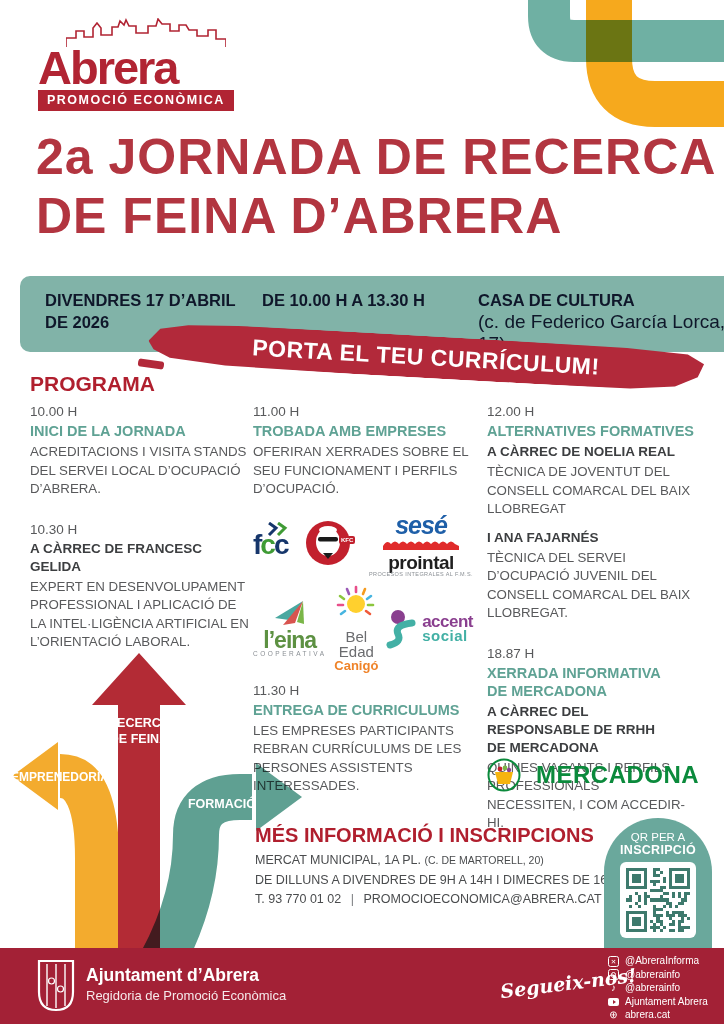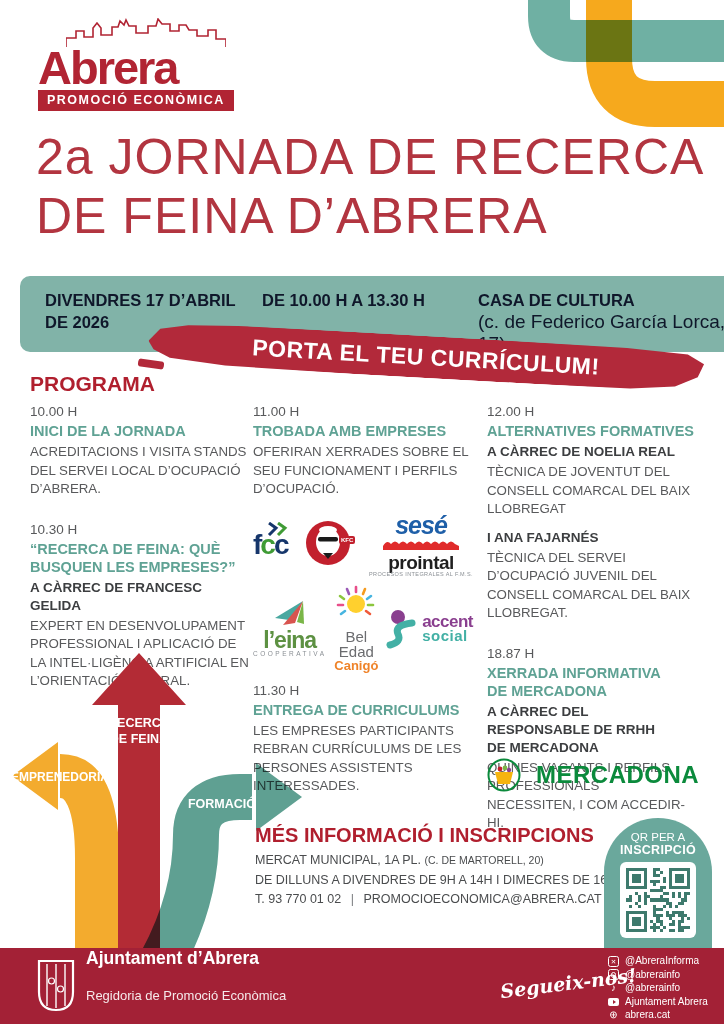--- a/index.html
+++ b/index.html
@@ -6,21 +6,21 @@
   #page{position:relative;width:724px;height:1024px;background:#fff;overflow:hidden;
         font-family:"Liberation Sans",sans-serif;margin:0 auto;}
   
   #logo{position:absolute;left:38px;top:18px;width:212px;}
   #logo .skyline{display:block;margin-left:28px;}
   #logo .wordmark{font-size:47px;font-weight:800;color:#b12433;letter-spacing:-2px;line-height:40px;}
   #logo .tagline{display:inline-block;background:#b12433;color:#fff;font-weight:700;
         font-size:12.5px;letter-spacing:1.5px;padding:3px 9px 4px;margin-top:2px;}
   #deco-top{position:absolute;right:0;top:0;}
   #deco-top path{mix-blend-mode:multiply;}
-  #title{position:absolute;left:36px;top:128px;color:#b23540;font-weight:400;
+  #title{position:absolute;left:36px;top:128px;color:#b23540;font-weight:700;
         font-size:50px;line-height:59px;letter-spacing:1px;}
   
   #banner{position:absolute;left:20px;top:276px;width:724px;height:76px;background:#81b3a8;border-radius:10px;color:#0f172a;}
   #banner .b-col{position:absolute;top:13px;font-weight:700;font-size:16.5px;line-height:22px;}
   #banner .b1{left:25px;} #banner .b2{left:242px;} #banner .b3{left:458px;}
   #banner .addr{font-weight:400;font-size:19px;}
   
   #ribbon{position:absolute;left:148px;top:336px;width:556px;height:42px;background:#b2293a;
         transform:rotate(3.2deg);display:flex;align-items:center;justify-content:center;
         clip-path:polygon(0% 48%,2% 18%,7% 6%,16% 1%,32% 0%,62% 0%,86% 2%,97% 9%,100% 30%,99% 62%,95% 87%,87% 98%,68% 100%,38% 100%,14% 97%,4% 86%,1% 68%);}
@@ -67,21 +67,21 @@
   #moreinfo .mi-sep{margin:0 6px;color:#7b7d80;}
   
   #qr-arch{position:absolute;left:604px;top:818px;width:108px;height:130px;background:#6aa89c;
         border-radius:54px 54px 0 0;text-align:center;color:#fff;}
   #qr-arch .q1{font-size:11.5px;margin-top:13px;}
   #qr-arch .q2{font-size:12.5px;font-weight:800;letter-spacing:0.3px;}
   #qr-box{width:76px;height:76px;background:#fff;border-radius:6px;margin:5px auto 0;
         display:flex;align-items:center;justify-content:center;}
   
   #footer{position:absolute;left:0;top:948px;width:724px;height:76px;background:#a32136;color:#fff;}
-  #footer .org{position:absolute;left:86px;top:0;font-size:17.5px;font-weight:700;}
+  #footer .org{position:absolute;left:86px;top:17px;font-size:17.5px;font-weight:700;}
   #footer .dept{position:absolute;left:86px;top:40px;font-size:13px;font-weight:400;color:rgba(255,255,255,0.9);}
   #shield{position:absolute;left:36px;top:11px;}
   #follow{position:absolute;left:500px;top:24px;font-family:"DejaVu Serif",serif;font-style:italic;
         font-weight:700;font-size:19px;transform:rotate(-7deg);}
   #socials{position:absolute;left:608px;top:7px;font-size:10px;line-height:12.5px;}
   .soc-row{display:flex;align-items:center;margin-bottom:1px;}
   .soc-ic{width:11px;height:11px;margin-right:6px;display:inline-flex;align-items:center;justify-content:center;flex:0 0 11px;}
   .ic-box{border:1px solid #fff;border-radius:2.5px;font-size:6.5px;width:9px;height:9px;line-height:9px;text-align:center;}
   .ig-dot{width:3.5px;height:3.5px;border:1px solid #fff;border-radius:50%;}
   .note{font-size:10px;}
@@ -134,21 +134,20 @@
 
   <div class="pcol" id="pcol1">
     <div class="p-item">
       <div class="p-time">10.00 H</div>
       <div class="p-title">INICI DE LA JORNADA</div>
       <div class="p-desc">ACREDITACIONS I VISITA STANDS DEL SERVEI LOCAL D’OCUPACIÓ D’ABRERA.</div>
     </div>
     <div class="p-gap"></div>
     <div class="p-item">
       <div class="p-time">10.30 H</div>
-      <div class="p-title">“RECERCA DE FEINA: QUÈ BUSQUEN LES EMPRESES?”</div>
       <div class="p-speaker">A CÀRREC DE FRANCESC GELIDA</div>
       <div class="p-desc">EXPERT EN DESENVOLUPAMENT PROFESSIONAL I APLICACIÓ DE LA INTEL·LIGÈNCIA ARTIFICIAL EN L’ORIENTACIÓ LABORAL.</div>
     </div>
   </div>
 
   <div class="pcol" id="pcol2">
     <div class="p-item">
       <div class="p-time">11.00 H</div>
       <div class="p-title">TROBADA AMB EMPRESES</div>
       <div class="p-desc">OFERIRAN XERRADES SOBRE EL SEU FUNCIONAMENT I PERFILS D’OCUPACIÓ.</div>

